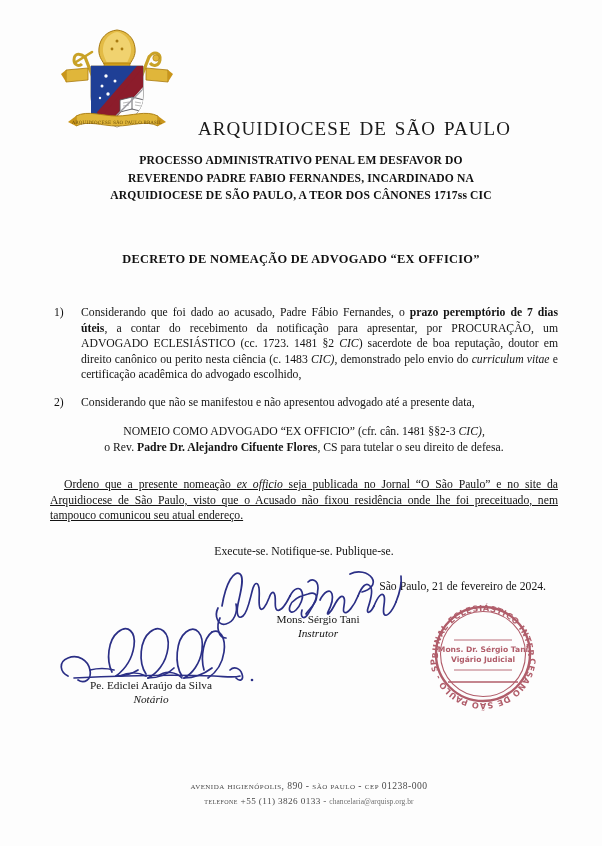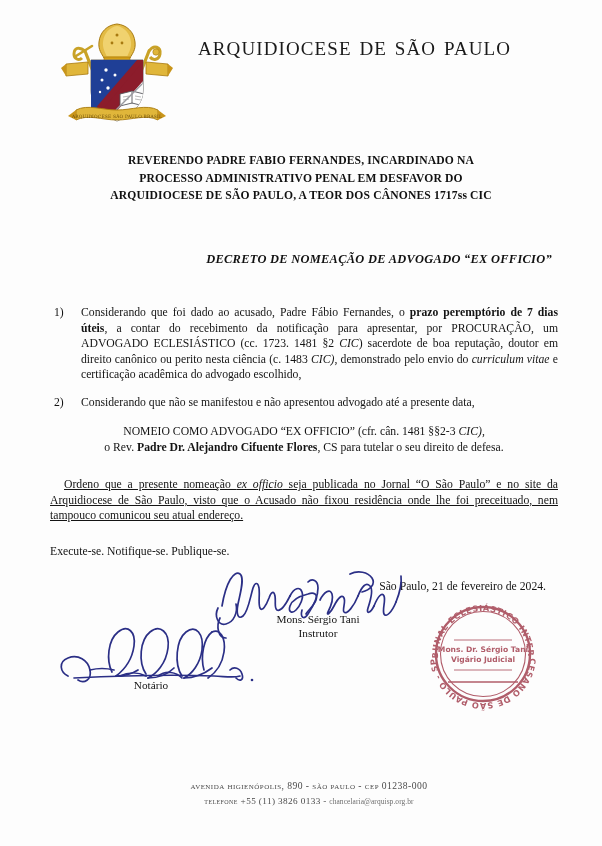--- a/index.html
+++ b/index.html
@@ -24,21 +24,21 @@
   }
 
   
   .letterhead {
     position: absolute;
     left: 0;
     top: 18px;
     width: 602px;
     height: 122px;
     display: flex;
-    align-items: flex-start;
+    align-items: flex-end;
     justify-content: flex-start;
     padding-left: 58px;
     box-sizing: border-box;
   }
   .crest {
     width: 118px;
     height: 116px;
     position: relative;
     flex: 0 0 auto;
   }
@@ -85,26 +85,25 @@
     line-height: 17.5px;
     color: #111;
   }
   .doc-title .t-line { display: block; }
 
   .decree-head {
     position: absolute;
     left: 50px;
     top: 252px;
     width: 502px;
-    text-align: right;
+    text-align: center;
     font-weight: bold;
     font-size: 12.4px;
     letter-spacing: 0.3px;
     color: #111;
-    font-style: italic;
   }
 
   
   .body-wrap {
     position: absolute;
     left: 50px;
     top: 305px;
     width: 508px;
     font-size: 11.7px;
     line-height: 15.6px;
@@ -142,21 +141,21 @@
   .ordeno {
     margin-top: 21px;
     text-align: justify;
     text-justify: inter-word;
     text-indent: 14px;
     text-decoration: underline;
   }
 
   .execute {
     margin-top: 20px;
-    text-align: left;
+    text-align: center;
   }
 
   .place-date {
     margin-top: 20px;
     text-align: right;
     padding-right: 12px;
   }
 
   b, strong { font-weight: bold; }
   i, em { font-style: italic; }
@@ -171,21 +170,21 @@
   }
 
   .sig {
     position: absolute;
     text-align: center;
     font-size: 11.3px;
     line-height: 14px;
     color: #141414;
   }
   .sig .sig-name { display: block; white-space: nowrap; }
-  .sig .sig-role { display: block; }
+  .sig .sig-role { display: block; font-style: italic; }
 
   .sig-instrutor { left: 238px; top: 52px; width: 160px; }
   .sig-notario  { left: 58px;  top: 118px; width: 186px; }
 
   .ink {
     position: absolute;
     pointer-events: none;
   }
   .ink svg { display: block; overflow: visible; }
 
@@ -310,22 +309,22 @@
         <text x="59" y="99.5" font-size="4.4" font-family="DejaVu Serif, serif" fill="#6b4d08" text-anchor="middle" letter-spacing="0.2">ARQUIDIOCESE SÃO PAULO BRASIL</text>
       </svg>
     </div>
 
     <div class="masthead">
       <div class="line1">Arquidiocese de São Paulo</div>
     </div>
   </div>
 
   <div class="doc-title">
+    <span class="t-line">PROCESSO ADMINISTRATIVO PENAL EM DESFAVOR DO</span>
     <span class="t-line">REVERENDO PADRE FABIO FERNANDES, INCARDINADO NA</span>
-    <span class="t-line">PROCESSO ADMINISTRATIVO PENAL EM DESFAVOR DO</span>
     <span class="t-line">ARQUIDIOCESE DE SÃO PAULO, A TEOR DOS CÂNONES 1717ss CIC</span>
   </div>
 
   <div class="decree-head">DECRETO DE NOMEAÇÃO DE ADVOGADO  “EX OFFICIO”</div>
 
   <div class="body-wrap">
 
     <ol class="clauses">
       <li>
         <span class="marker">1)</span>
@@ -393,20 +392,21 @@
           <path d="M20 58 C60 56 110 54 160 56 C172 56.5 180 58 186 56"></path>
           <path d="M176 50 C180 46 186 48 188 54 C190 60 186 62 182 58"></path>
           <path d="M66 56 C74 52 84 52 92 56"></path>
           <path d="M104 56 C112 50 122 52 128 58"></path>
         </g>
         <circle cx="198" cy="60" r="1.3" fill="#2b2f86"></circle>
       </svg>
     </div>
 
     <div class="sig sig-notario">
+      <span class="sig-name">Pe. Ediclei Araújo da Silva</span>
       <span class="sig-role">Notário</span>
     </div>
 
     <div class="seal">
       <svg width="118" height="116" viewBox="0 0 118 116" xmlns="http://www.w3.org/2000/svg">
         <defs>
           <path id="sealArcTop" d="M 14 60 A 45 45 0 1 1 104 60"></path>
           <path id="sealArcBot" d="M 106 60 A 47 47 0 1 1 12 60"></path>
         </defs>
         <g opacity="0.82">

